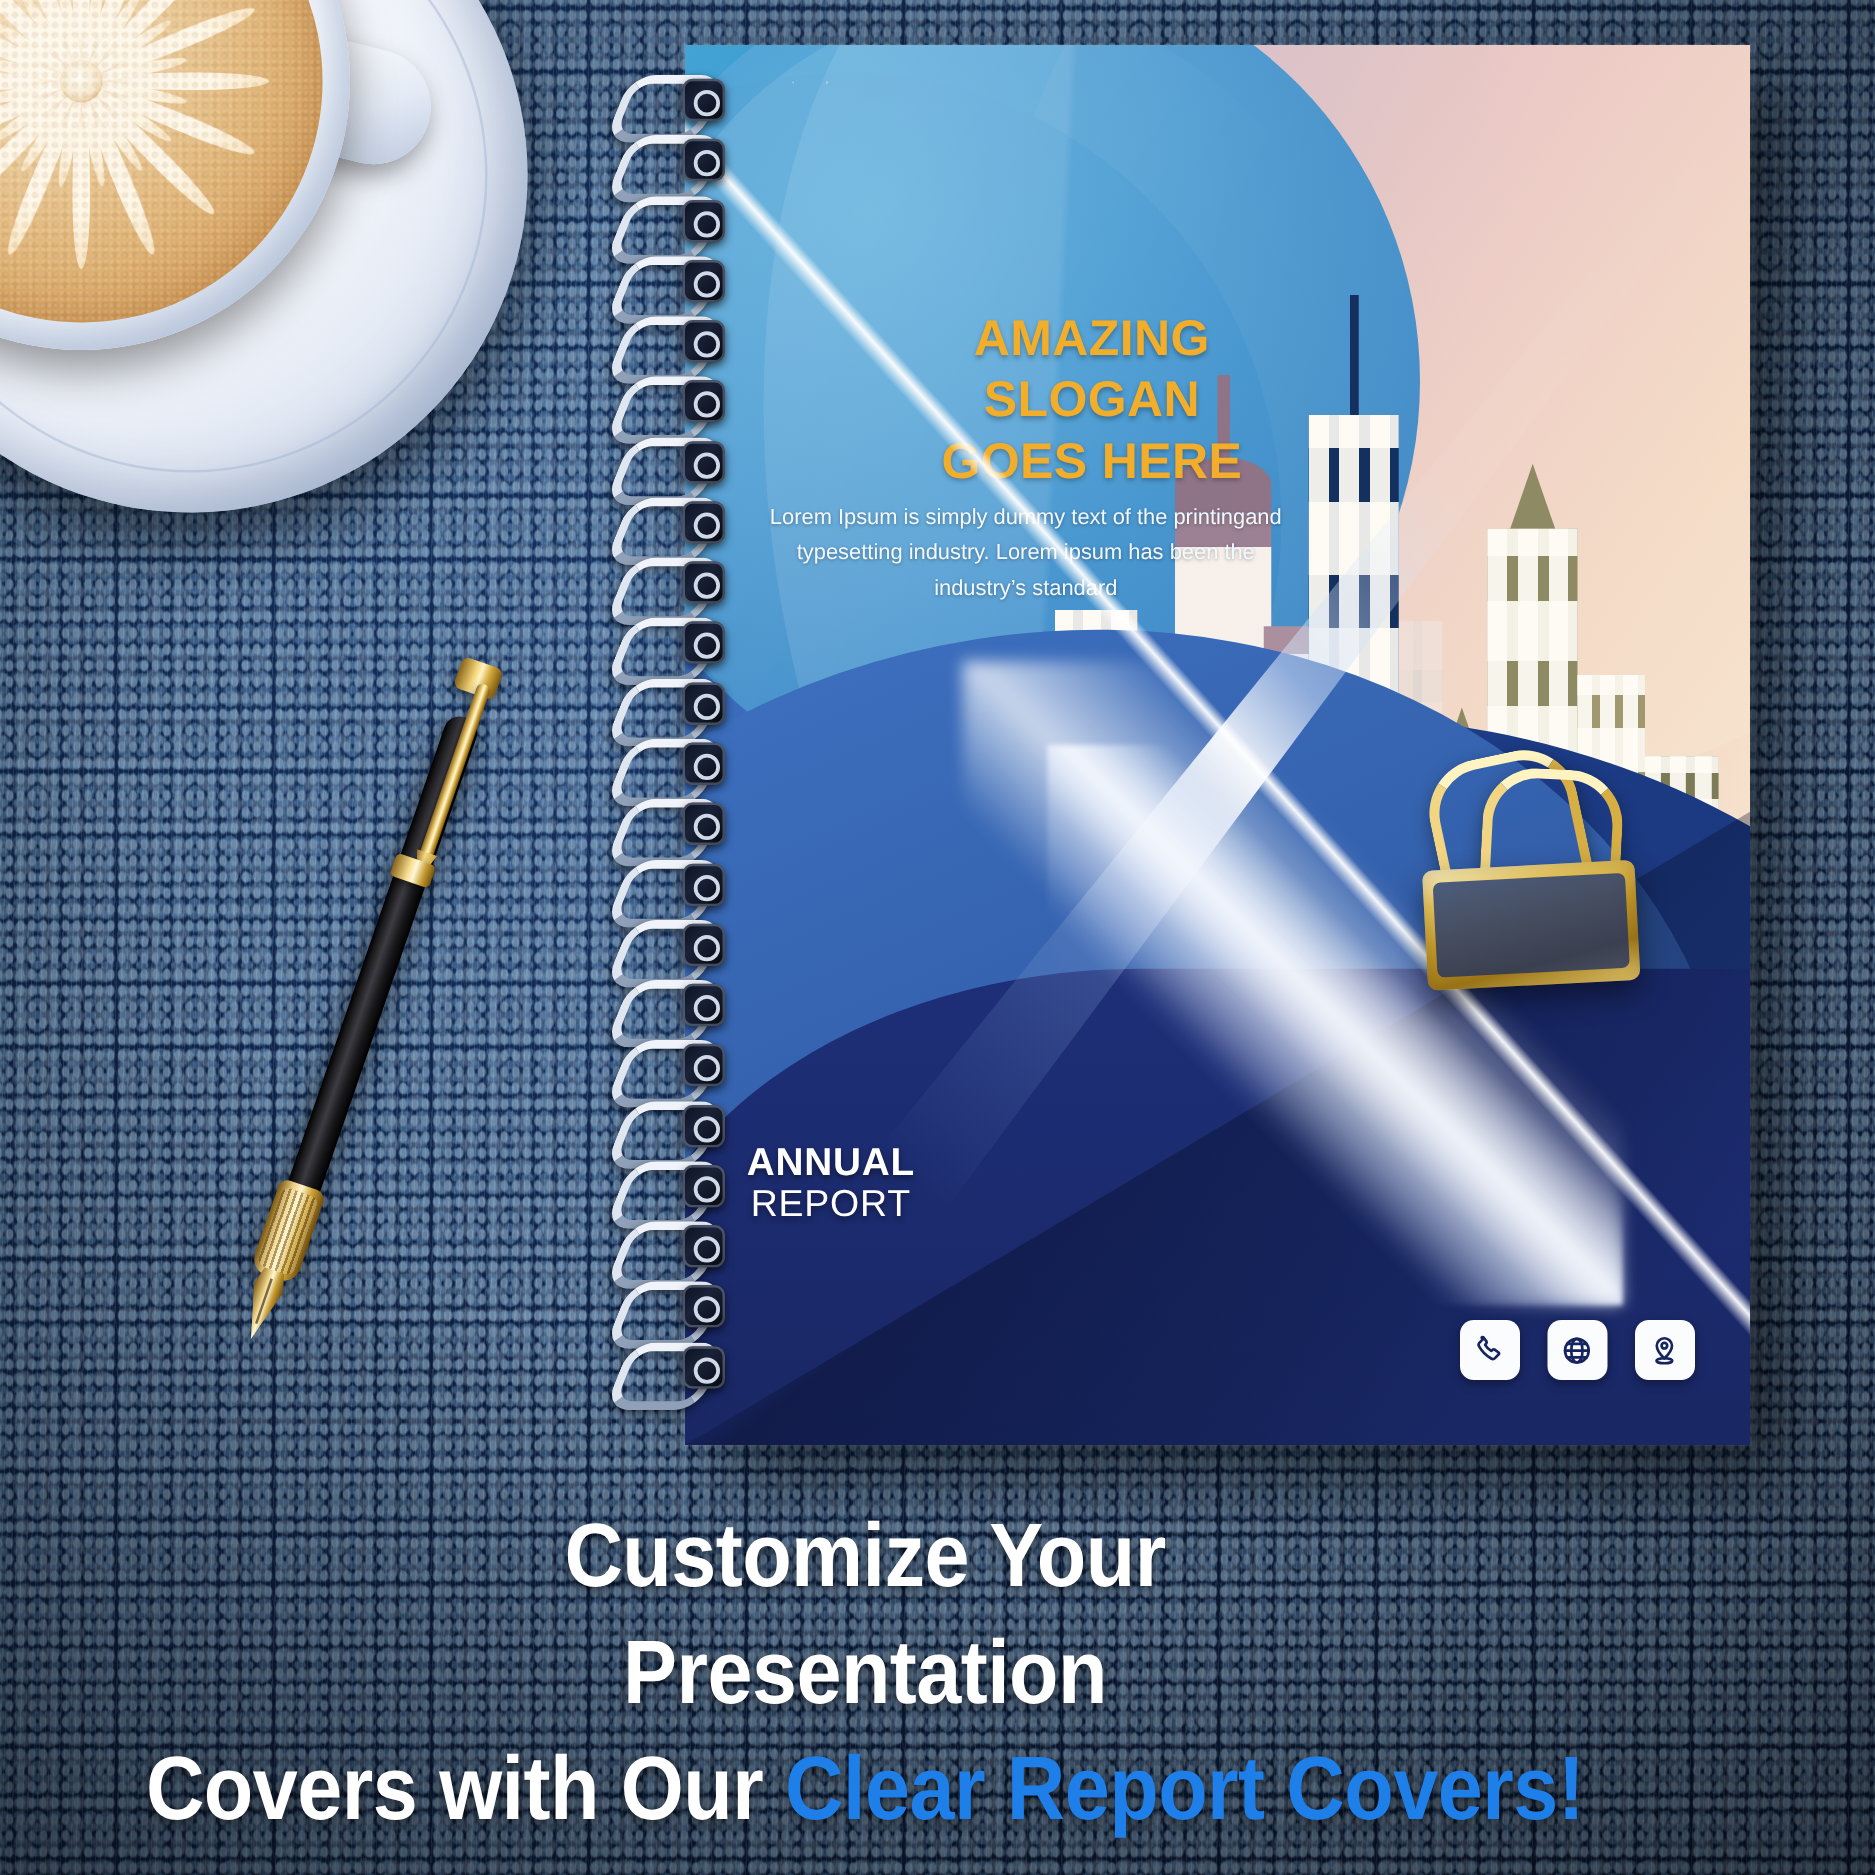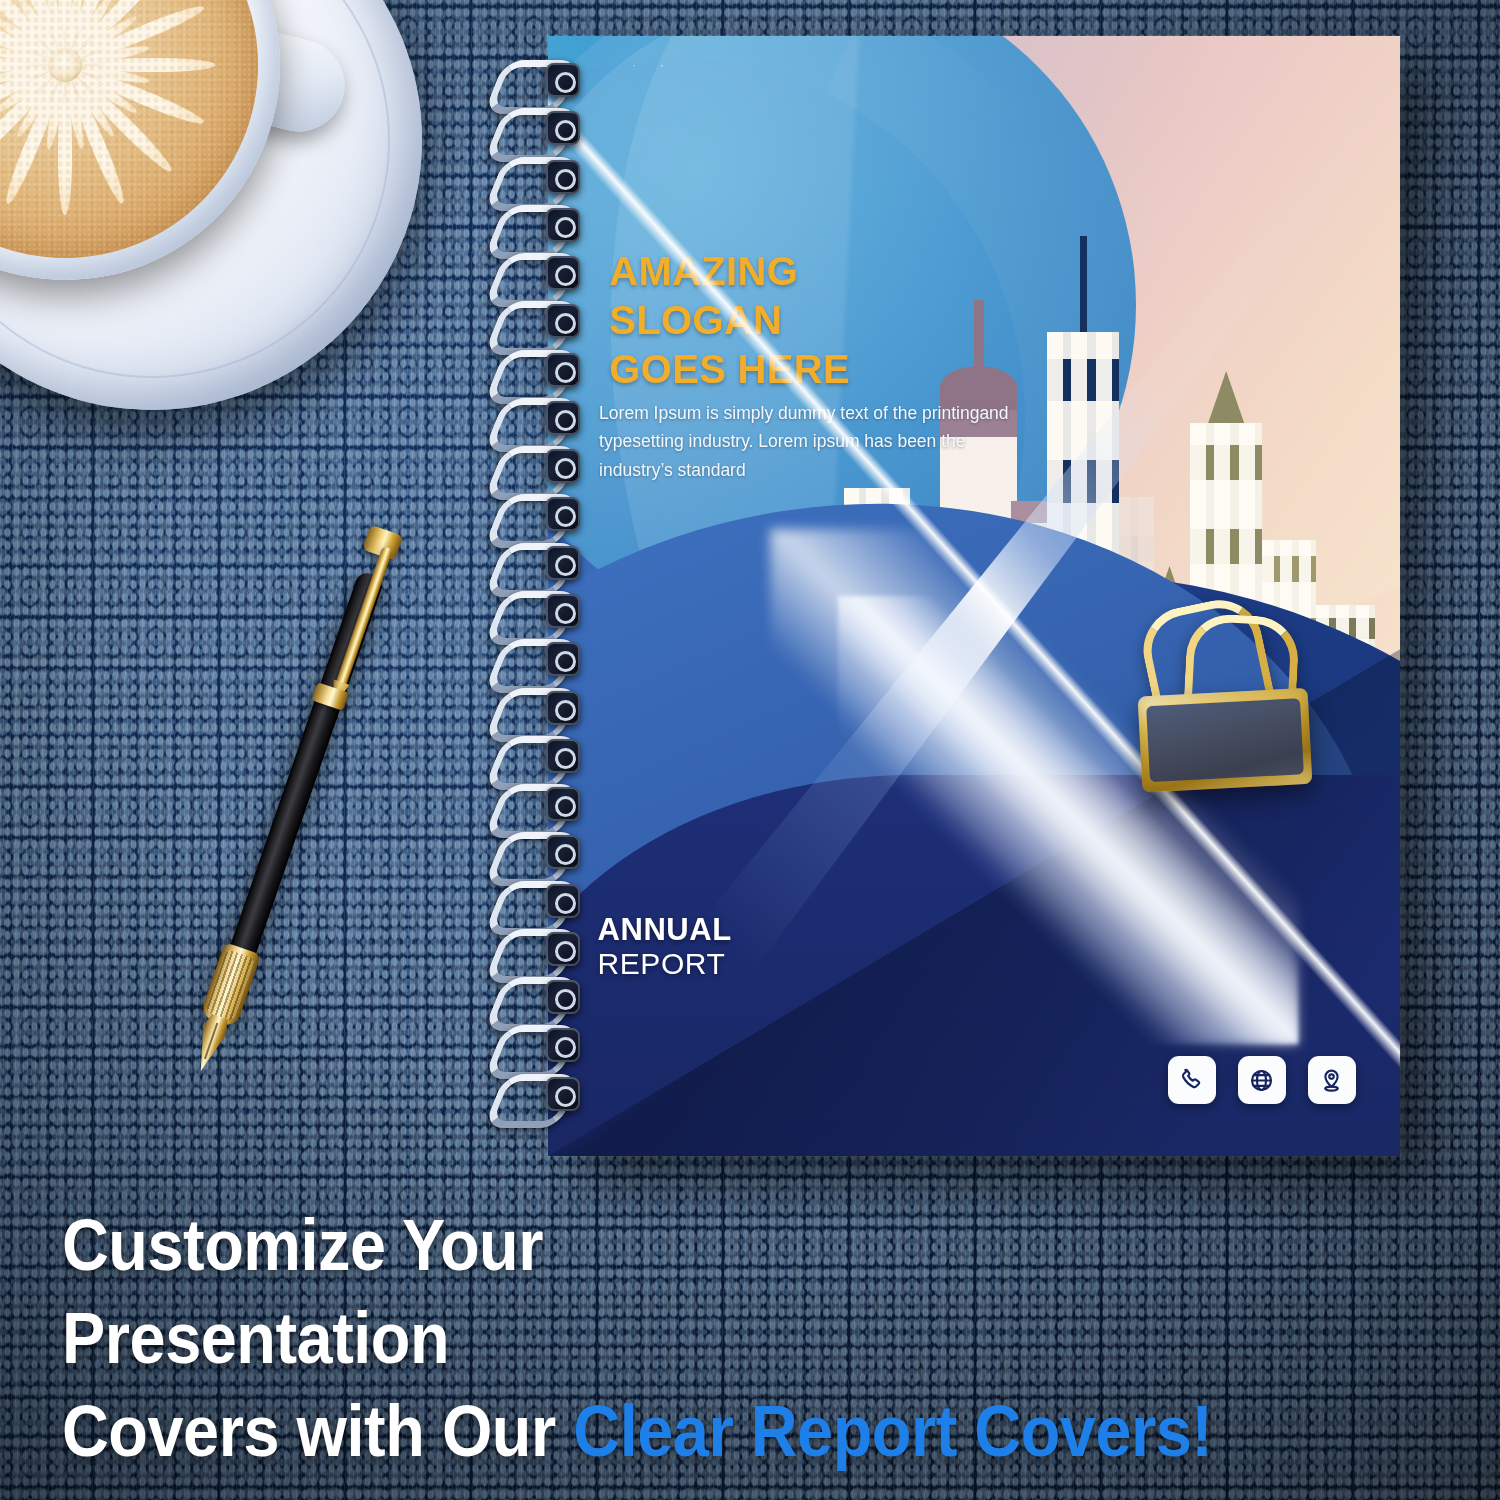--- a/index.html
+++ b/index.html
@@ -1,21 +1,21 @@
 <!DOCTYPE html>
 <html><head>
 <meta charset="utf-8">
 <style>
   html,body{margin:0;padding:0;}
   body{
     width:1500px;height:1500px;overflow:hidden;position:relative;
     font-family:"Liberation Sans","DejaVu Sans",sans-serif;
     background:#0d1c3a;
   }
-  .stage{position:absolute;inset:0;width:1500px;height:1500px;overflow:hidden;}
+  .stage{position:absolute;inset:0;width:1500px;height:1500px;overflow:hidden;text-align:center;}
 
   
   .denim{position:absolute;inset:0;
     background:
       radial-gradient(ellipse 70% 55% at 50% 40%, rgba(40,85,160,.40), rgba(0,0,0,0) 70%),
       linear-gradient(150deg,#15305c 0%,#102548 25%,#0d1f3f 55%,#0a1730 100%);
   }
   .denim-weave{position:absolute;inset:0;
     background-image:
       repeating-linear-gradient(92deg, rgba(150,200,255,.16) 0 1px, rgba(0,0,0,0) 1px 4px),

